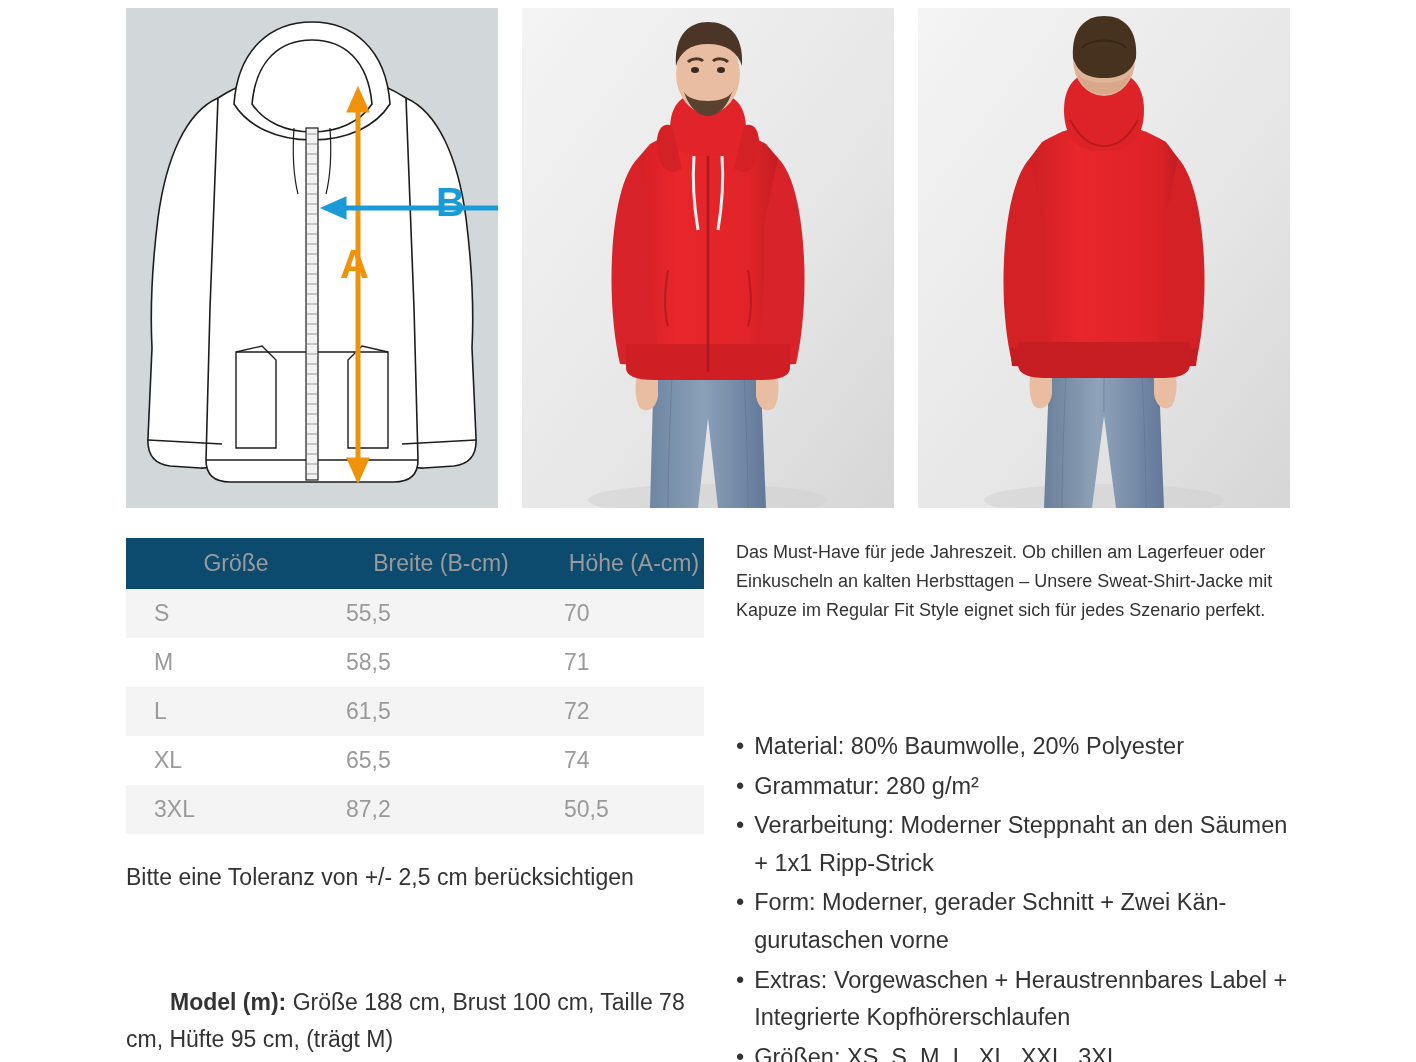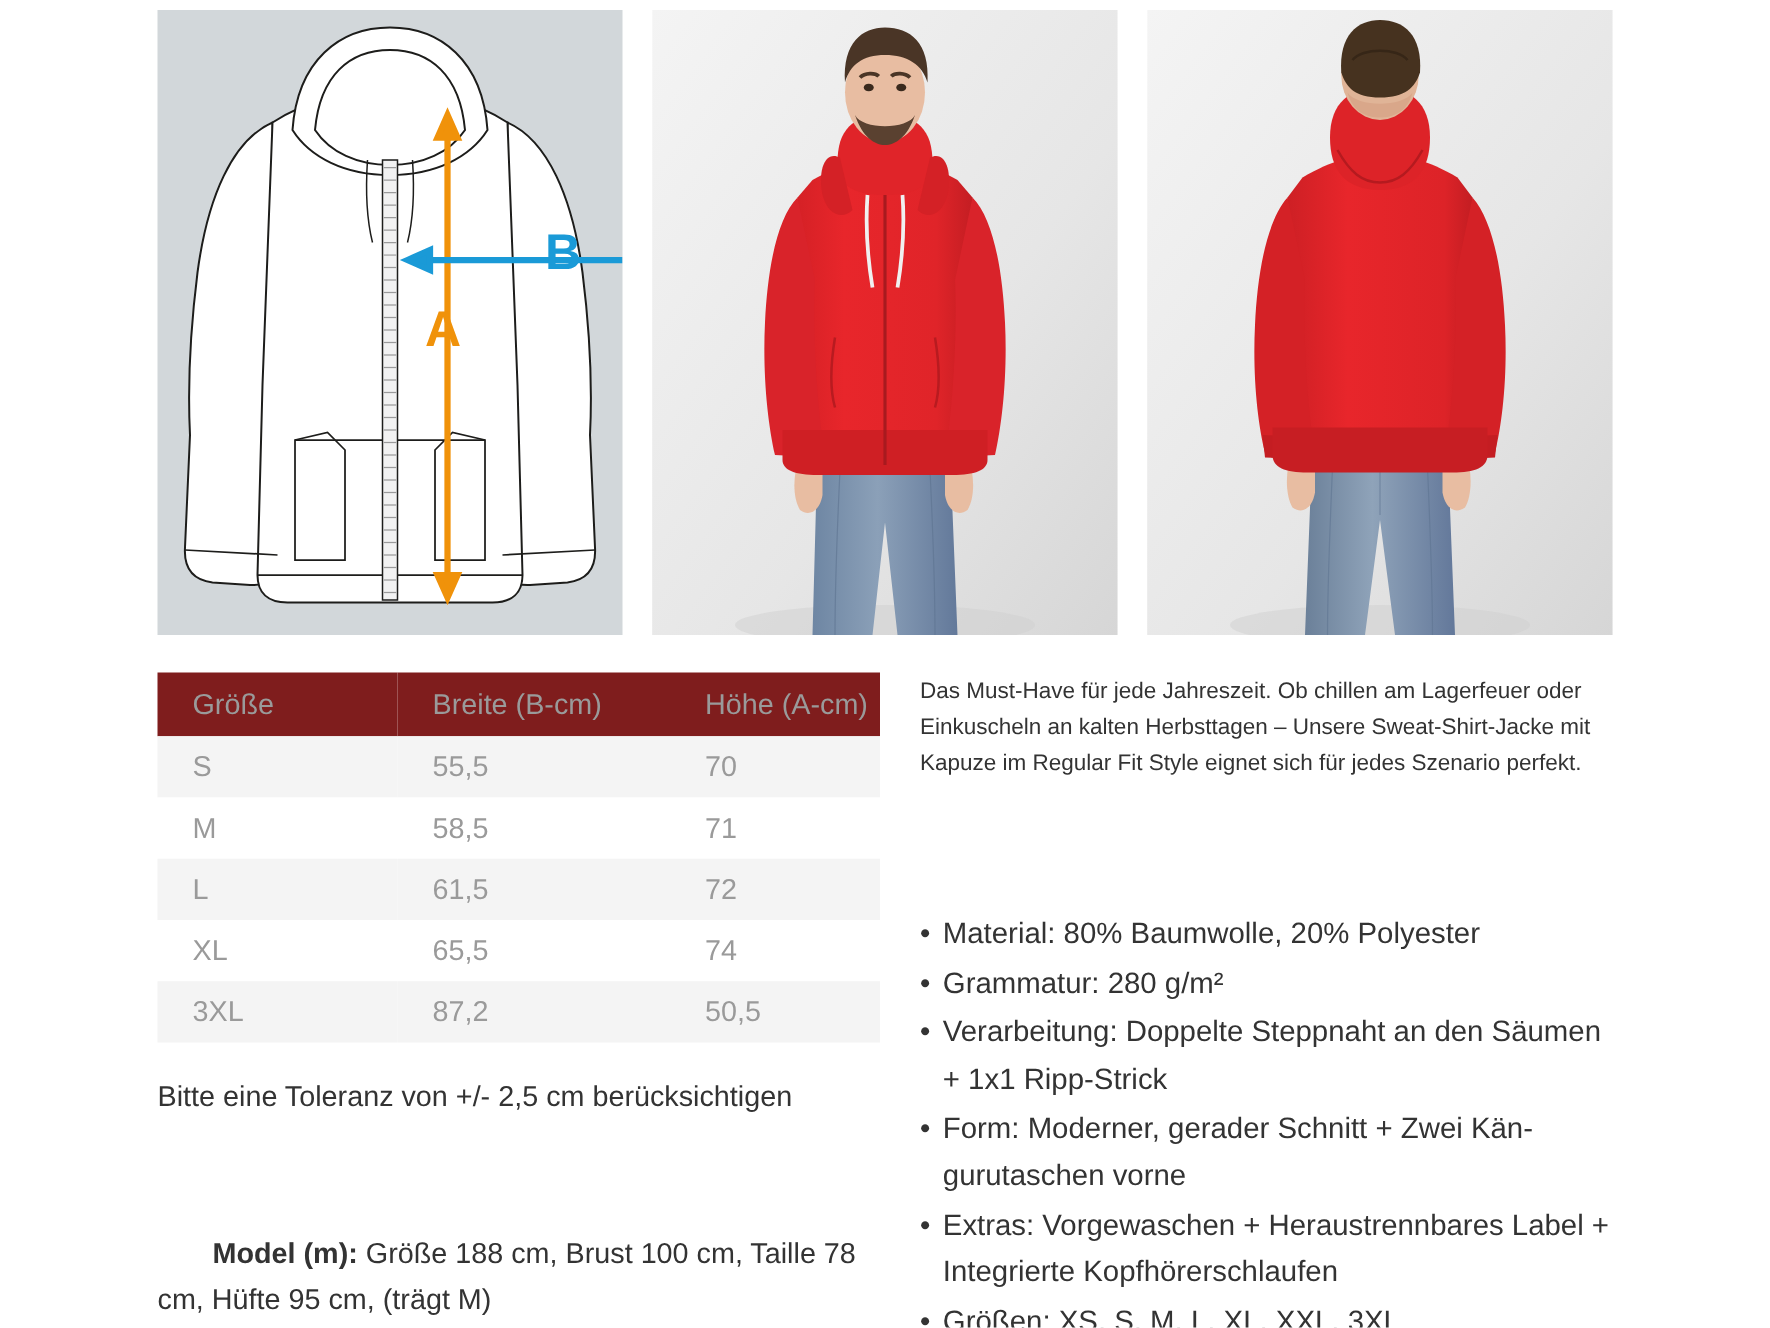--- a/index.html
+++ b/index.html
@@ -53,24 +53,24 @@
   .size-table {
     position: absolute;
     left: 126px;
     top: 22px;
     width: 578px;
     border-collapse: collapse;
     font-size: 23px;
     color: #9a9a9a;
   }
   .size-table th {
-    text-align: left;
+    text-align: center;
     font-weight: normal;
     padding: 12px 0 12px 28px;
-    background: #7f1d1d;
+    background: #0c4a6e;
     color: #9a9a9a;
     font-size: 23px;
   }
   .size-table td {
     padding: 11px 0 11px 28px;
     font-size: 23px;
     color: #9a9a9a;
   }
   .size-table tbody tr:nth-child(odd) { background: #f4f4f4; }
   .size-table tbody tr:nth-child(even) { background: #ffffff; }
@@ -412,21 +412,21 @@
     <div class="bullet">
       <span class="dot">•</span>
       <span class="txt">Material: 80% Baumwolle, 20% Polyester</span>
     </div>
     <div class="bullet">
       <span class="dot">•</span>
       <span class="txt">Grammatur: 280 g/m²</span>
     </div>
     <div class="bullet">
       <span class="dot">•</span>
-      <span class="txt">Verarbeitung: Doppelte Steppnaht an den Säumen + 1x1 Ripp-Strick</span>
+      <span class="txt">Verarbeitung: Moderner Steppnaht an den Säumen + 1x1 Ripp-Strick</span>
     </div>
     <div class="bullet">
       <span class="dot">•</span>
       <span class="txt">Form: Moderner, gerader Schnitt + Zwei Kän-gurutaschen vorne</span>
     </div>
     <div class="bullet">
       <span class="dot">•</span>
       <span class="txt">Extras: Vorgewaschen + Heraustrennbares Label + Integrierte Kopfhörerschlaufen</span>
     </div>
     <div class="bullet">

